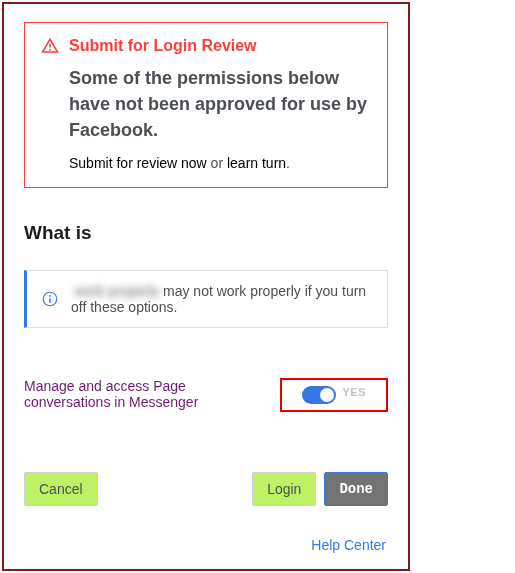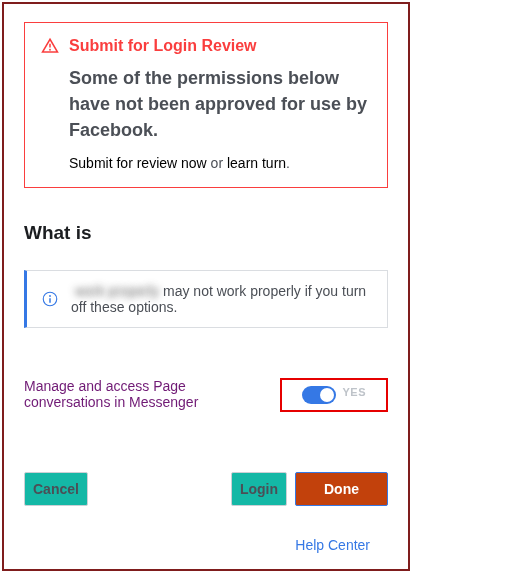--- a/index.html
+++ b/index.html
@@ -125,41 +125,42 @@
       color: #bec3c9;
       letter-spacing: 0.5px;
     }
     .button-row {
       display: flex;
       justify-content: space-between;
       align-items: center;
     }
     .btn {
       font-size: 14px;
-      padding: 8px 8px;
+      padding: 8px 14px;
       border: 1px solid #ccd0d5;
-      background: #14b8a6;
+      background: #bef264;
       color: #4b4f56;
       cursor: pointer;
       font-family: inherit;
-      font-weight: 700;
+      font-weight: 400;
       border-radius: 2px;
     }
     .btn-group { display: flex; gap: 8px; }
     .btn-primary {
-      background: #c2410c;
+      background: #737373;
       border-color: #3578e5;
       color: #fff;
       font-weight: bold;
-      padding: 8px 28px;
+      padding: 8px 14px;
+      font-family: Liberation Mono, monospace;
     }
     .help-center {
       position: absolute;
       bottom: 16px;
-      right: 38px;
+      right: 22px;
       font-size: 14px;
       color: #3578e5;
       cursor: pointer;
     }
   </style>
 </head>
 <body>
 
 <div class="container">
 

